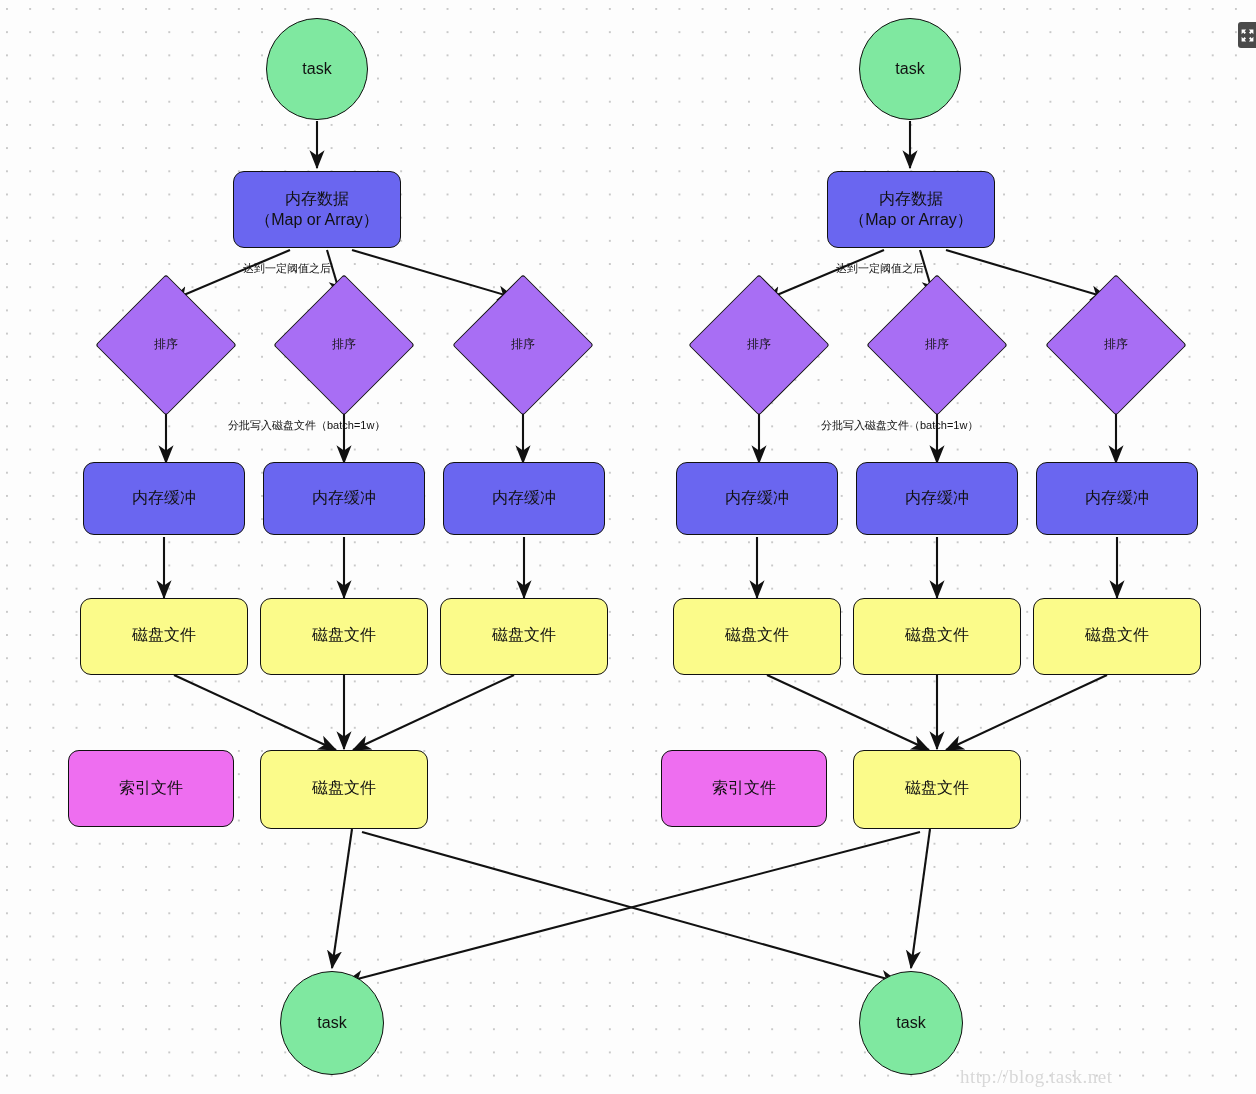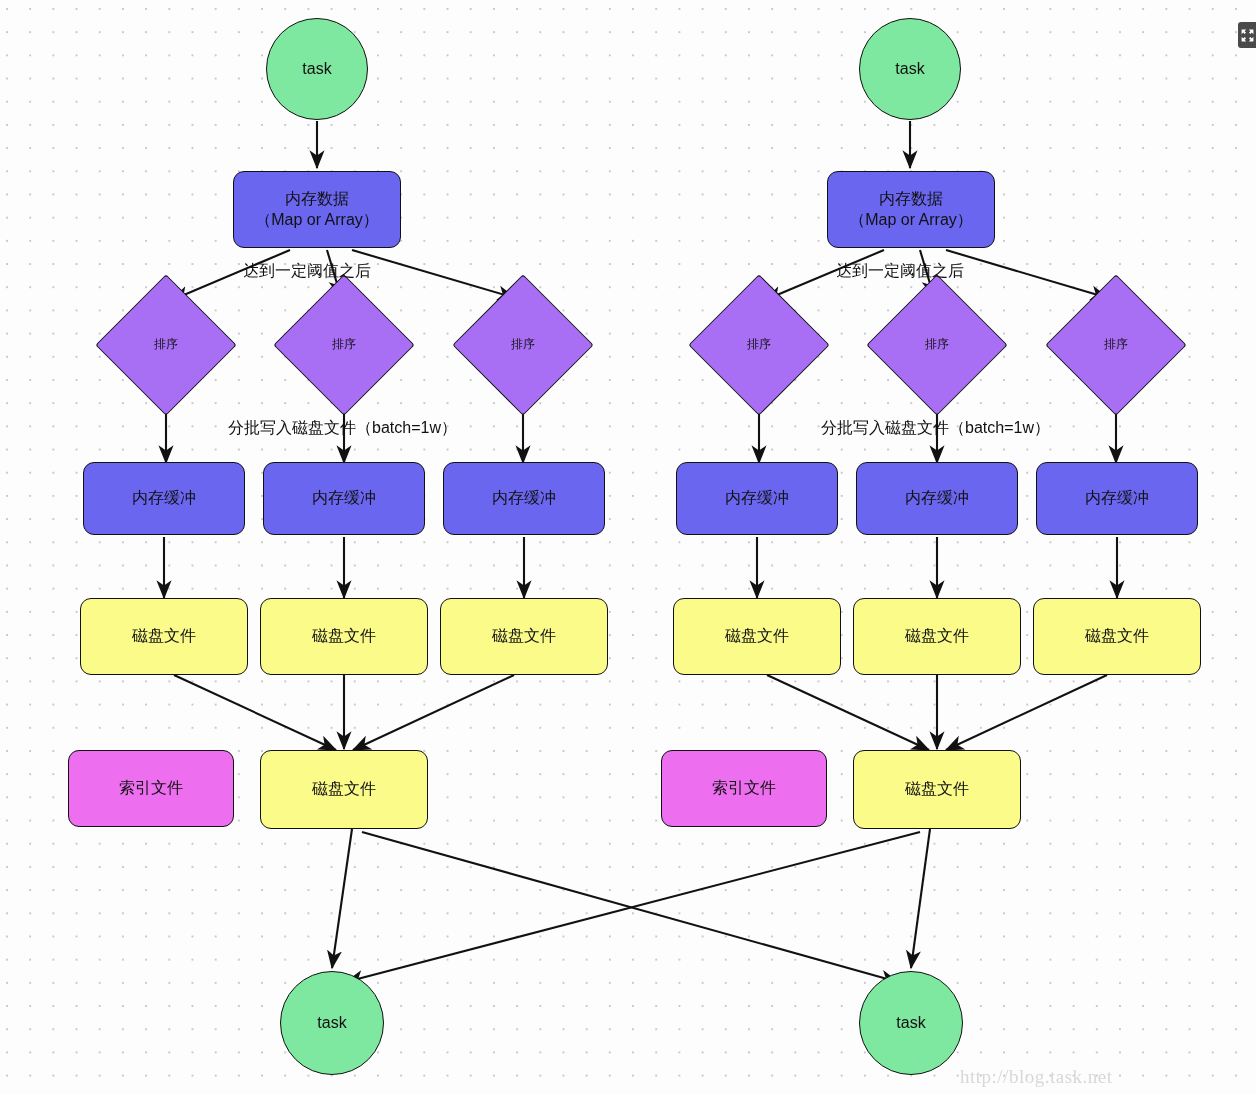--- a/index.html
+++ b/index.html
@@ -46,42 +46,42 @@
     border-radius: 50%;
     background: #7fe8a0;
     font-size: 16px;
   }
   .n-rect {
     border-radius: 11px;
     font-size: 16px;
   }
   .n-mem   { background: #6a66f0; text-align: center; }
   .n-buf   { background: #6a66f0; justify-content: center; }
-  .n-disk  { background: #fbfb8a; }
+  .n-disk  { background: #fbfb8a; font-family: Liberation Mono, monospace; }
   .n-index { background: #ee6ef0; }
   .n-diamond {
     border: none;
     background: transparent;
   }
   .n-diamond .dia-shape {
     position: absolute;
     inset: 0;
     background: #a86ef4;
     border: 1.8px solid #111111;
     transform: rotate(45deg);
     border-radius: 3px;
   }
   .n-diamond .node-label {
     position: relative;
     z-index: 2;
     font-size: 12px;
   }
   .edge-label {
     position: absolute;
-    font-size: 16px;
+    font-size: 11px;
     color: #111111;
     white-space: nowrap;
     z-index: 4;
   }
   .watermark {
     position: absolute;
     font-family: "Liberation Serif", "DejaVu Serif", serif;
     white-space: nowrap;
     pointer-events: none;
     z-index: 5;

